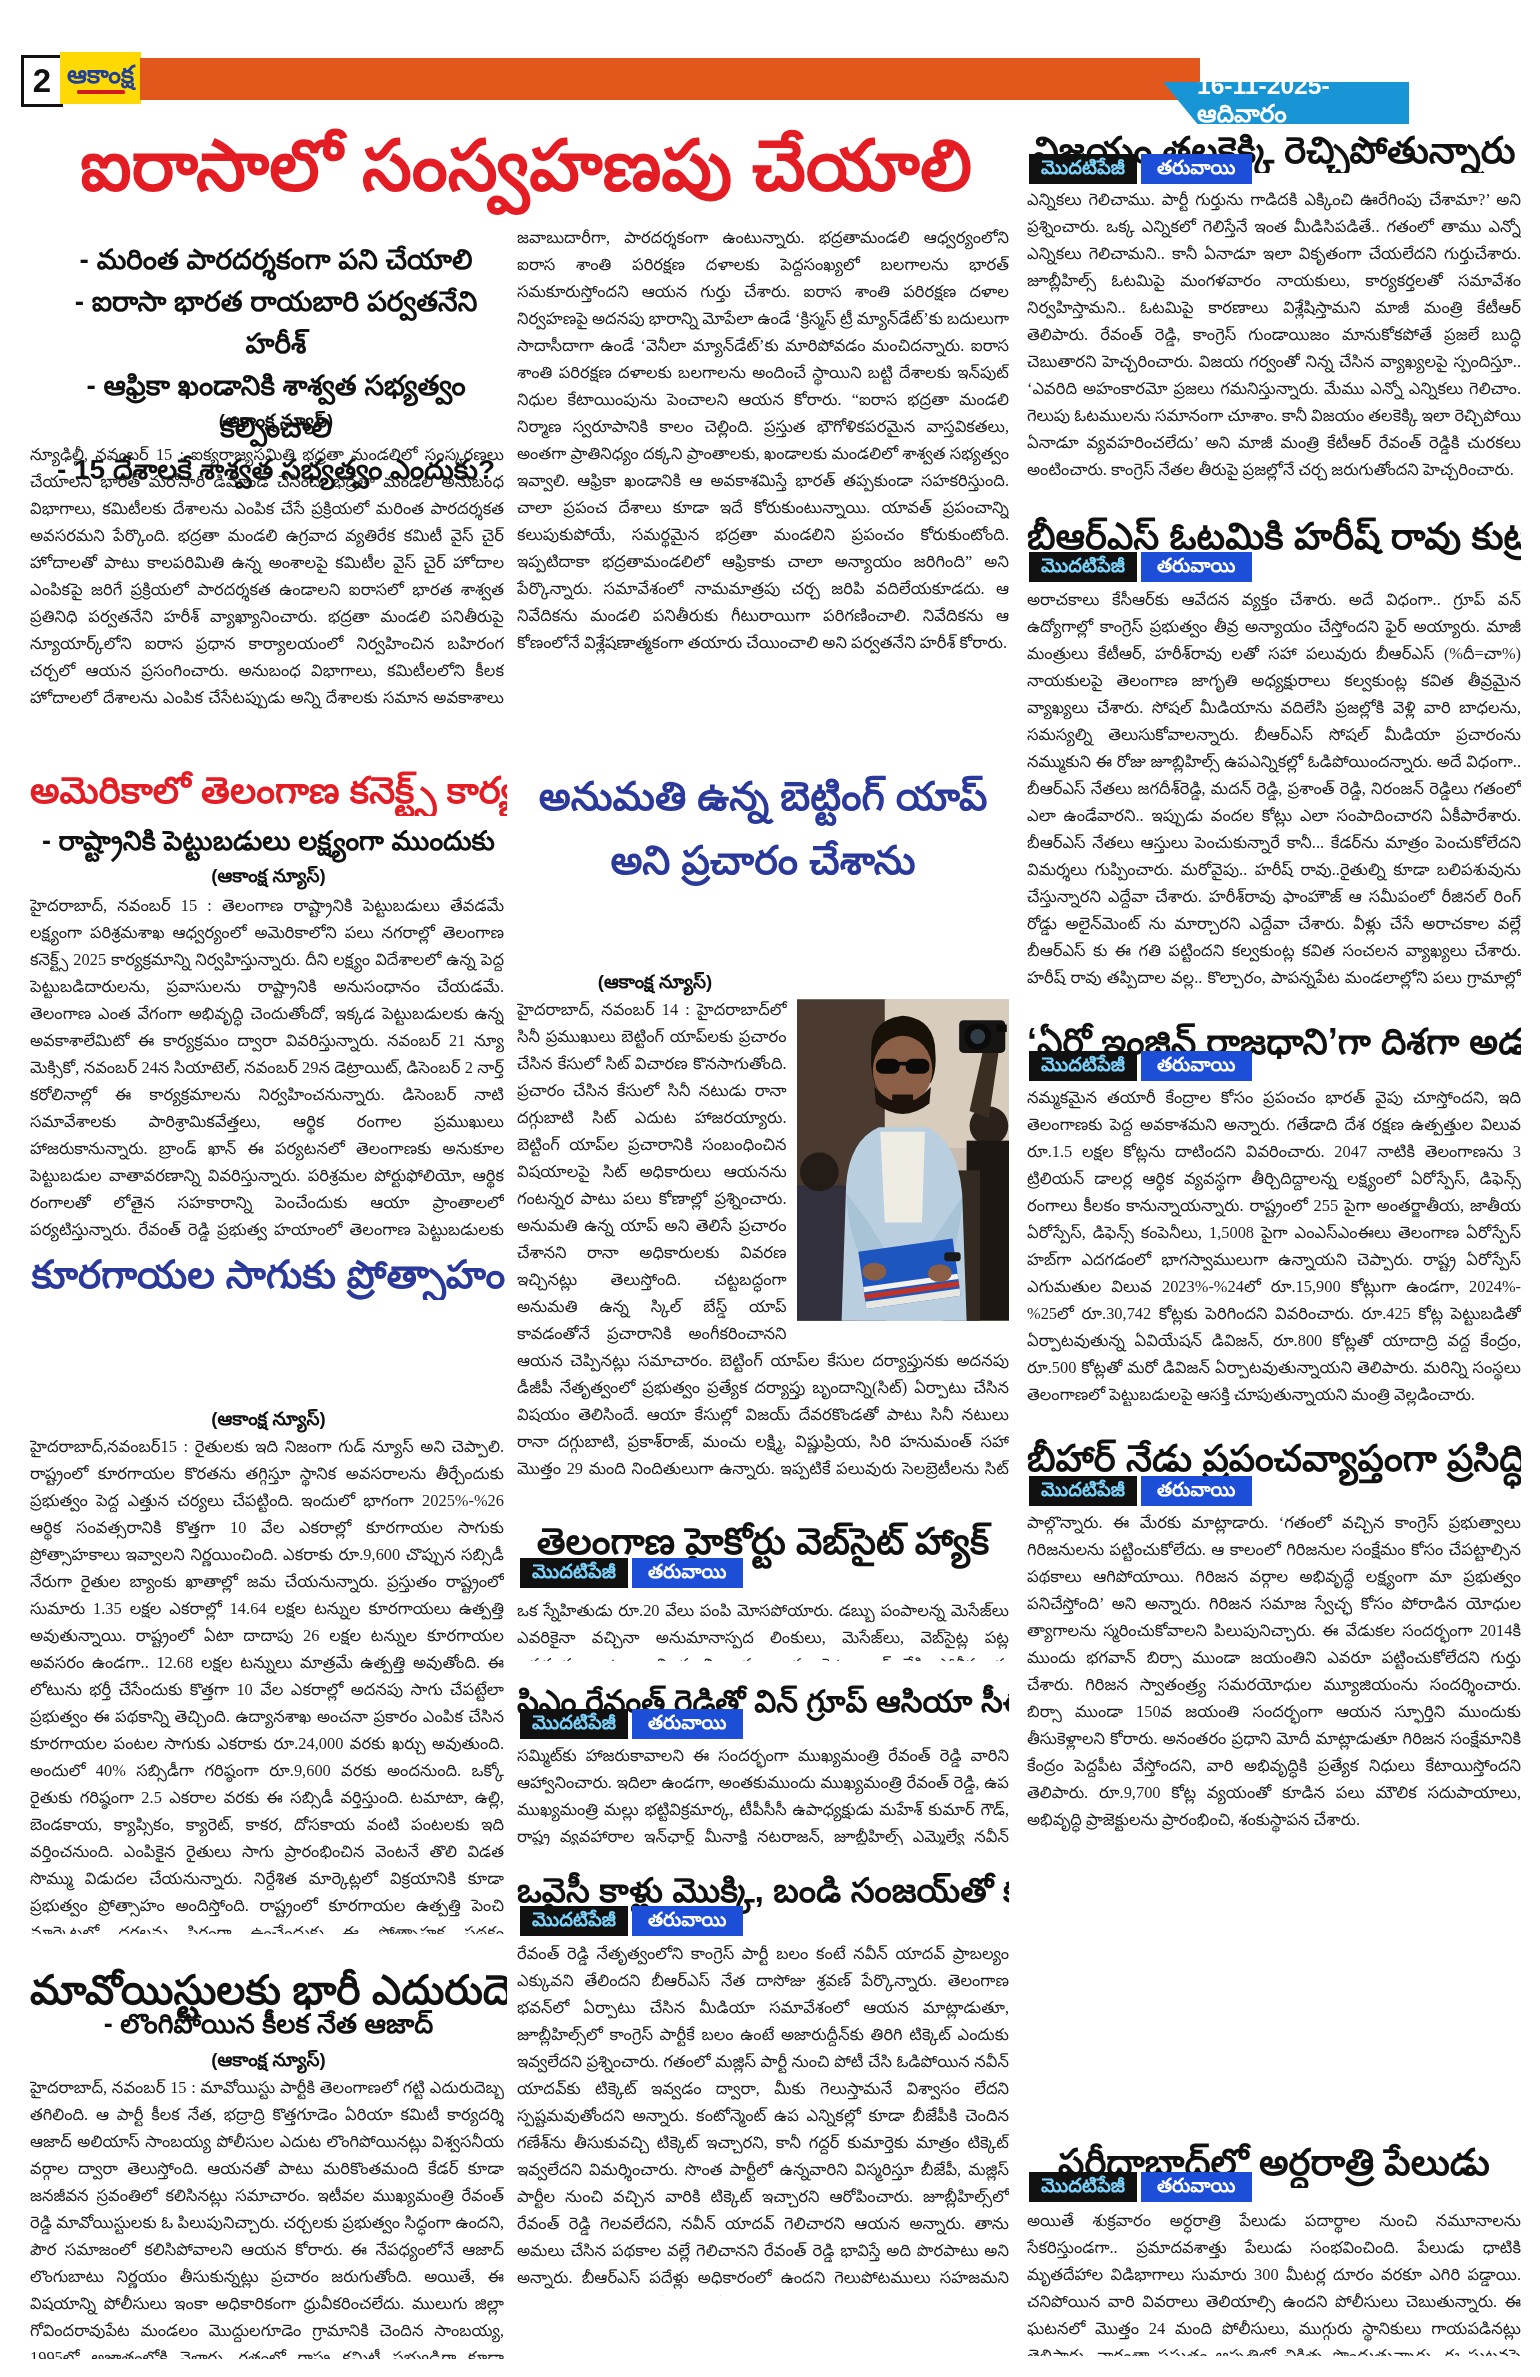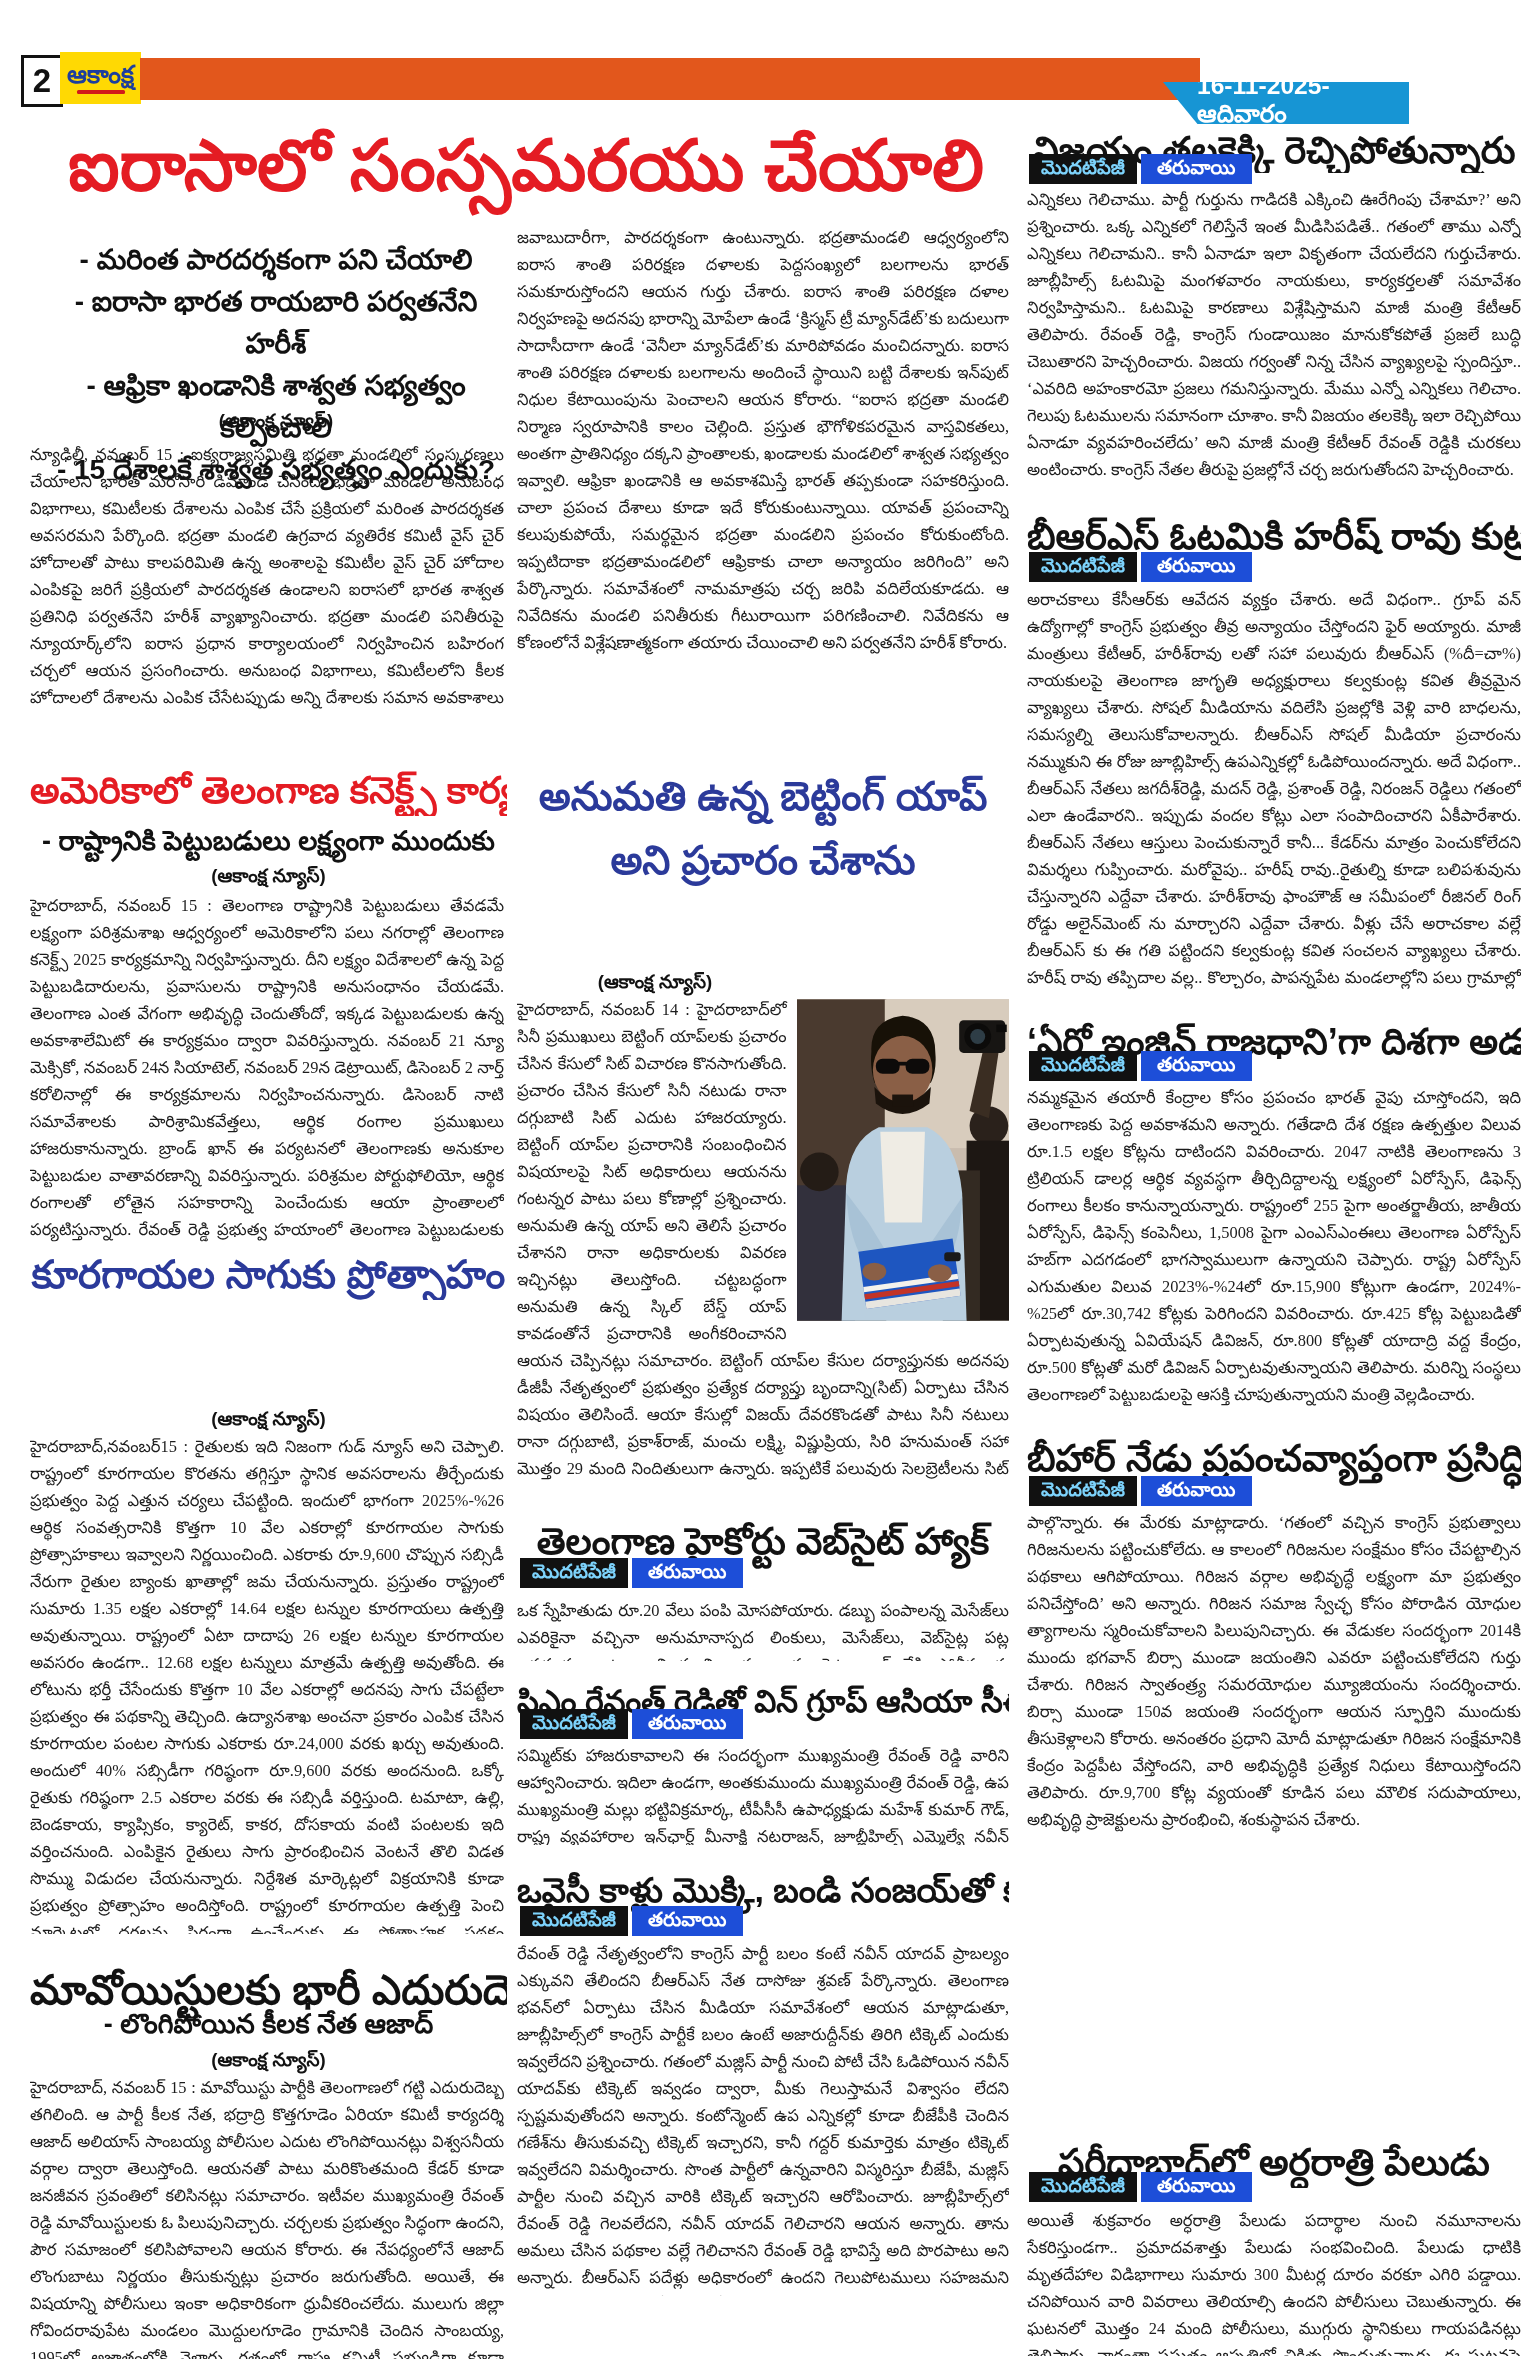--- a/index.html
+++ b/index.html
@@ -39,21 +39,21 @@
     </div>
   <div class="abs logo" style="left:60px;top:52px;width:81px;height:52px;">
     <span class="brand">ఆకాంక్ష</span>
     <span class="tagline-bar"></span>
   </div>
   <div class="abs orangebar" style="left:140px;top:58px;width:1060px;height:42px;"></div>
   <div class="abs datebox" style="left:1163px;top:58px;width:246px;height:42px;margin-top:24px;">
     <span class="date">16-11-2025-ఆదివారం</span>
   </div>
 
-  <div class="abs hl hl-red" style="left:30px;top:110px;width:992px;height:113px;font-size:71px;line-height:112px;">ఐరాసాలో సంస్సమరయు చేయాలి</div>
+  <div class="abs hl hl-red" style="left:30px;top:110px;width:992px;height:113px;font-size:71px;line-height:112px;">ఐరాసాలో సంస్వహణపు చేయాలి</div>
   <div class="abs subdeck" style="left:45px;top:239px;width:462px;font-size:28px;line-height:42px;">
     <div>- మరింత పారదర్శకంగా పని చేయాలి</div>
     <div>- ఐరాసా భారత రాయబారి పర్వతనేని హరీశ్</div>
     <div>- ఆఫ్రికా ఖండానికి శాశ్వత సభ్యత్వం కల్పించాలి</div>
     <div>- 15 దేశాలకే శాశ్వత సభ్యత్వం ఎందుకు?</div>
   </div>
   <div class="abs credit" style="left:45px;top:410px;width:462px;">(ఆకాంక్ష న్యూస్)</div>
   <div class="abs body-text" style="left:30px;top:441px;width:474px;height:270px;">న్యూఢిల్లీ, నవంబర్ 15 : ఐక్యరాజ్యసమితి భద్రతా మండలిలో సంస్కరణలు చేయాలని భారత్ మరోసారి డిమాండ్ చేసింది. భద్రతా మండలి అనుబంధ విభాగాలు, కమిటీలకు దేశాలను ఎంపిక చేసే ప్రక్రియలో మరింత పారదర్శకత అవసరమని పేర్కొంది. భద్రతా మండలి ఉగ్రవాద వ్యతిరేక కమిటీ వైస్ చైర్ హోదాలతో పాటు కాలపరిమితి ఉన్న అంశాలపై కమిటీల వైస్ చైర్ హోదాల ఎంపికపై జరిగే ప్రక్రియలో పారదర్శకత ఉండాలని ఐరాసలో భారత శాశ్వత ప్రతినిధి పర్వతనేని హరీశ్ వ్యాఖ్యానించారు. భద్రతా మండలి పనితీరుపై న్యూయార్క్‌లోని ఐరాస ప్రధాన కార్యాలయంలో నిర్వహించిన బహిరంగ చర్చలో ఆయన ప్రసంగించారు. అనుబంధ విభాగాలు, కమిటీలలోని కీలక హోదాలలో దేశాలను ఎంపిక చేసేటప్పుడు అన్ని దేశాలకు సమాన అవకాశాలు కల్పించాలని కోరారు. యావత్ ప్రపంచ శాంతి పరిరక్షణ అనే పెద్ద బాధ్యత భద్రతామండలి భుజాలపై ఉన్నప్పటికీ, అందులో 15 దేశాలకే శాశ్వత సభ్యత్వం ఉండటంపై పర్వతనేని హరీశ్ ఆందోళన వ్యక్తం చేశారు. భద్రతామండలి శాశ్వత సభ్యదేశాల సంఖ్యను మరింత పెంచితే, దాని పనితీరు మరింత ప్రభావవంతంగా ఉంటుందన్నారు.</div>
   <div class="abs body-text" style="left:517px;top:224px;width:492px;height:538px;">జవాబుదారీగా, పారదర్శకంగా ఉంటున్నారు. భద్రతామండలి ఆధ్వర్యంలోని ఐరాస శాంతి పరిరక్షణ దళాలకు పెద్దసంఖ్యలో బలగాలను భారత్ సమకూరుస్తోందని ఆయన గుర్తు చేశారు. ఐరాస శాంతి పరిరక్షణ దళాల నిర్వహణపై అదనపు భారాన్ని మోపేలా ఉండే ‘క్రిస్మస్ ట్రీ మ్యాన్‌డేట్’కు బదులుగా సాదాసీదాగా ఉండే ‘వెనీలా మ్యాన్‌డేట్’కు మారిపోవడం మంచిదన్నారు. ఐరాస శాంతి పరిరక్షణ దళాలకు బలగాలను అందించే స్థాయిని బట్టి దేశాలకు ఇన్‌పుట్ నిధుల కేటాయింపును పెంచాలని ఆయన కోరారు. “ఐరాస భద్రతా మండలి నిర్మాణ స్వరూపానికి కాలం చెల్లింది. ప్రస్తుత భౌగోళికపరమైన వాస్తవికతలు, అంతగా ప్రాతినిధ్యం దక్కని ప్రాంతాలకు, ఖండాలకు మండలిలో శాశ్వత సభ్యత్వం ఇవ్వాలి. ఆఫ్రికా ఖండానికి ఆ అవకాశమిస్తే భారత్ తప్పకుండా సహకరిస్తుంది. చాలా ప్రపంచ దేశాలు కూడా ఇదే కోరుకుంటున్నాయి. యావత్ ప్రపంచాన్ని కలుపుకుపోయే, సమర్థమైన భద్రతా మండలిని ప్రపంచం కోరుకుంటోంది. ఇప్పటిదాకా భద్రతామండలిలో ఆఫ్రికాకు చాలా అన్యాయం జరిగింది” అని పేర్కొన్నారు. సమావేశంలో నామమాత్రపు చర్చ జరిపి వదిలేయకూడదు. ఆ నివేదికను మండలి పనితీరుకు గీటురాయిగా పరిగణించాలి. నివేదికను ఆ కోణంలోనే విశ్లేషణాత్మకంగా తయారు చేయించాలి అని పర్వతనేని హరీశ్ కోరారు.</div>
 

